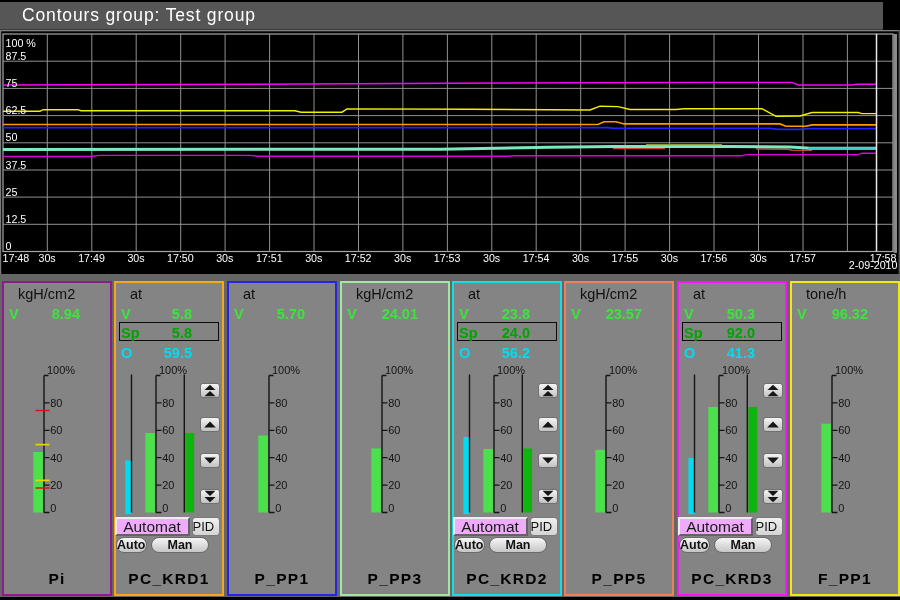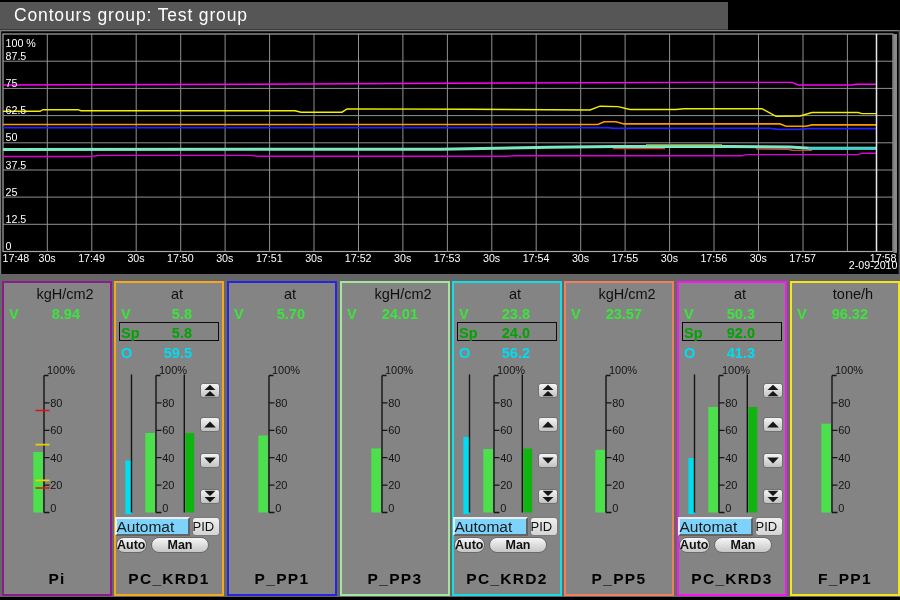--- a/index.html
+++ b/index.html
@@ -1,38 +1,38 @@
 <!DOCTYPE html>
 <html><head><meta charset="utf-8"><title>Contours group</title>
 <style>
 *{margin:0;padding:0;box-sizing:border-box}
 html,body{width:900px;height:600px;background:#000;overflow:hidden;
   font-family:"Liberation Sans",sans-serif}
 #stage{position:relative;width:900px;height:600px;background:#000}
-#title{position:absolute;left:0;top:0;width:728px;height:30px;background:#565656;
-  border-top:2px solid #000;border-bottom:1.5px solid #3a3a3a;color:#fff;font-size:17.5px;letter-spacing:0.85px;line-height:26px;padding-left:14px}
+#title{position:absolute;left:0;top:0;width:883px;height:30px;background:#565656;
+  border-top:2px solid #000;border-bottom:1.5px solid #3a3a3a;color:#fff;font-size:17.5px;letter-spacing:0.85px;line-height:26px;padding-left:22px}
 #strip{position:absolute;left:0;top:274px;width:900px;height:322.5px;background:#666666}
 .p{position:absolute;top:281px;width:110px;height:315px;background:#848484}
 .pb{position:absolute;inset:0;border:2.5px solid}
-.unit{position:absolute;left:8px;top:4.5px;width:100%;text-align:center;
+.unit{position:absolute;left:16px;top:4.5px;width:100%;
   font-size:14.5px;color:#101010}
 .row{position:absolute;left:0;width:100%;height:14px;font-weight:bold;font-size:14.5px;line-height:14px}
 .row .lab{position:absolute;left:7px}
 .row .val{position:absolute;right:32px;top:0;text-align:center}
 .vrow{top:25.5px;color:#3ce43c}
 .sprow{top:45px;color:#00a400}
 .orow{top:65px;color:#00dcf0}
 .spbox{position:absolute;left:4.5px;top:40.5px;width:100px;height:19px;border:1.8px solid #0c0c0c}
 .gauge{position:absolute;left:0;top:81px}
 .arr{position:absolute;left:85.5px;width:20px;height:15px;border:1px solid #707070;border-radius:3px;
   background:linear-gradient(#f4f4f4,#c2c2c2)}
 .arr svg{display:block;margin:-1px 0 0 -1px}
-.btnA{position:absolute;left:0.5px;top:235.5px;width:75px;height:19px;background:#7dd3fc;
+.btnA{position:absolute;left:0.5px;top:235.5px;width:75px;height:19px;background:#f0abfc;
   border:2px solid;border-color:#ededed #636363 #636363 #ededed;
-  text-align:left;font-size:15.5px;line-height:15.5px;color:#1a1a1a}
+  text-align:center;font-size:15.5px;line-height:15.5px;color:#1a1a1a}
 .btnP{position:absolute;left:77.5px;top:235.5px;width:28px;height:19.5px;border-radius:3.5px;
   background:linear-gradient(#f0f0f0,#d4d4d4);border:1px solid #7a7a7a;
   text-align:left;font-size:13px;line-height:18px;color:#111}
 .btnT{position:absolute;top:255.5px;height:16.5px;border-radius:8px;
   background:linear-gradient(#f6f6f6,#c6c6c6);border:1px solid #6a6a6a;
   text-align:center;font-weight:bold;font-size:12.5px;line-height:14px;color:#111}
 .auto{left:1.5px;width:31.5px}
 .man{left:37px;width:58px}
 .nm{position:absolute;left:0;top:288.5px;width:100%;text-align:center;
   font-weight:bold;font-size:15.5px;letter-spacing:1.3px;color:#000000}

